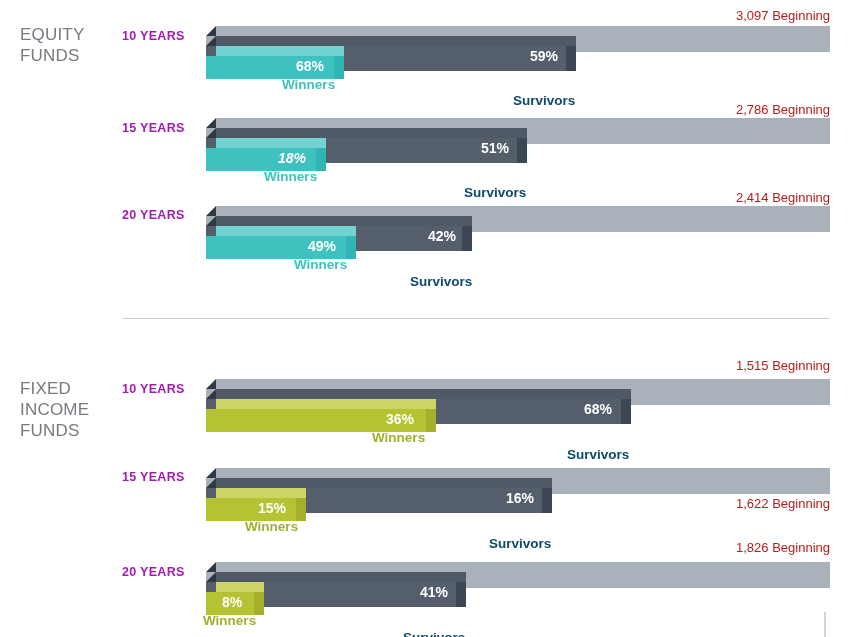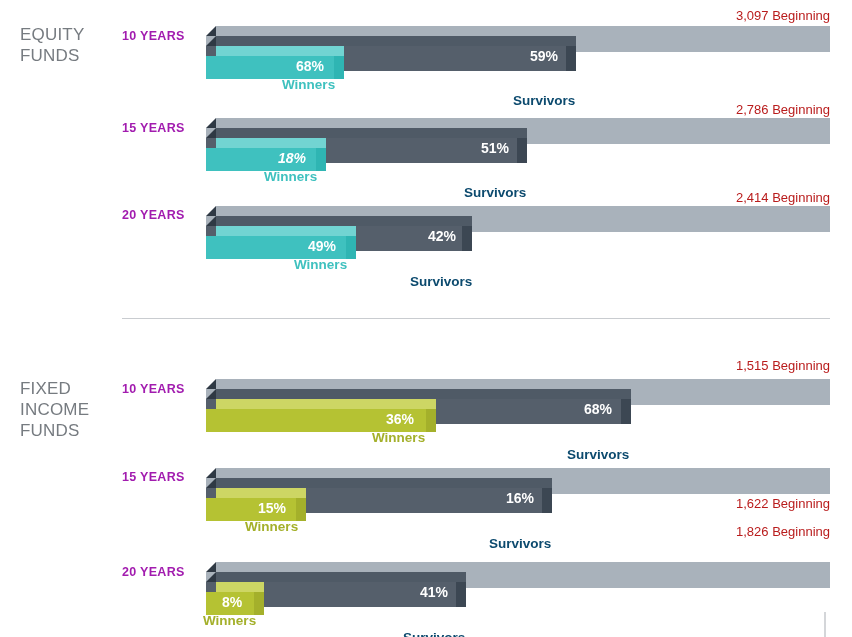--- a/index.html
+++ b/index.html
@@ -214,21 +214,21 @@
     <div class="slab-win-face" style="left:206px;top:498px;width:90px;height:23px;background:#b5c233;"></div>
     <div class="slab-win-side" style="left:296px;top:498px;width:10px;height:23px;background:#a4b02b;"></div>
 
     <div class="val" style="left:258px;top:500px;">15%</div>
     <div class="val" style="left:506px;top:490px;">16%</div>
     <div class="cap" style="left:245px;top:519px;color:#a4b02b;">Winners</div>
     <div class="cap cap-surv" style="left:489px;top:508px;">Survivors</div>
   </div>
 
   <div class="period-label" style="left:122px;top:565px;">20 YEARS</div>
-  <div class="begin-label" style="right:22px;top:524px;">1,826 Beginning</div>
+  <div class="begin-label" style="right:22px;top:540px;">1,826 Beginning</div>
 
   <div class="row">
     <div class="slab-begin-top" style="left:216px;top:562px;width:614px;height:10px;"></div>
     <div class="slab-begin-face" style="left:206px;top:572px;width:624px;height:16px;"></div>
     <div class="chamfer" style="left:206px;top:562px;border-left:10px solid transparent;border-bottom:10px solid #2f3944;"></div>
 
     <div class="slab-surv-top" style="left:216px;top:572px;width:250px;height:10px;"></div>
     <div class="slab-surv-face" style="left:206px;top:582px;width:250px;height:25px;"></div>
     <div class="slab-surv-side" style="left:456px;top:582px;width:10px;height:25px;"></div>
     <div class="chamfer" style="left:206px;top:572px;border-left:10px solid transparent;border-bottom:10px solid #2f3944;"></div>

